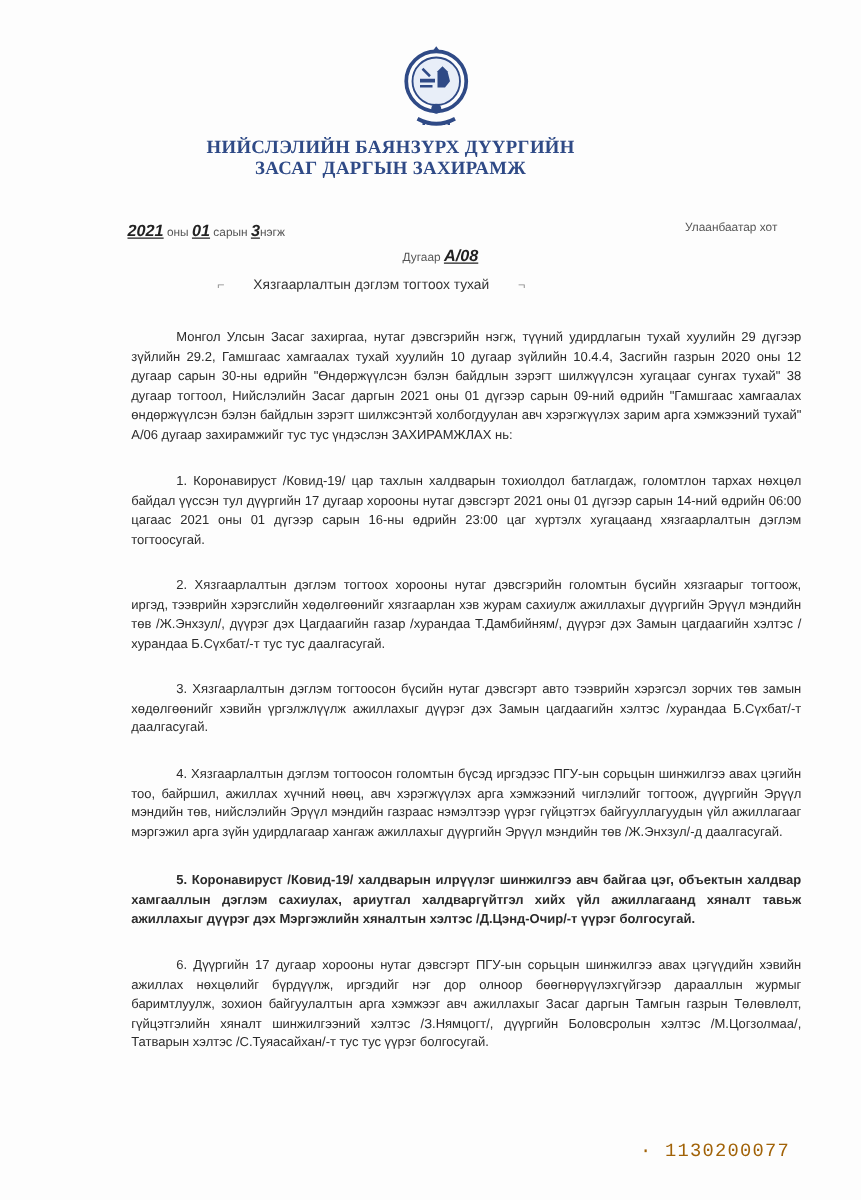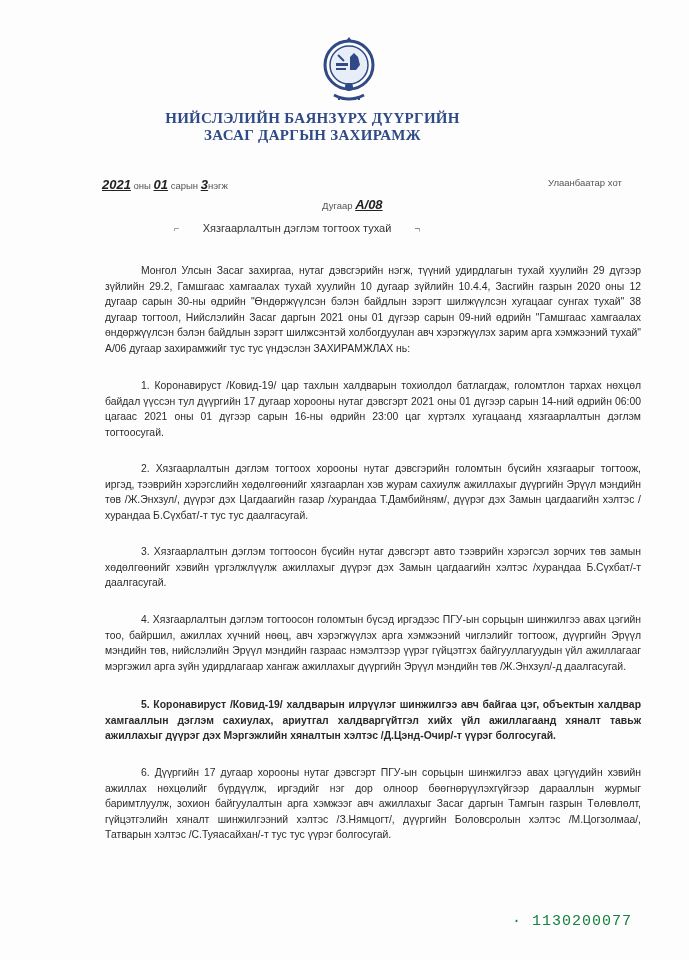--- a/index.html
+++ b/index.html
@@ -18,21 +18,21 @@
   .corner { display: inline-block; color: #888; font-size: 10px; margin: 0 20px; }
   .body { position: absolute; left: 105px; width: 536px; font-size: 10.4px; line-height: 15.6px; text-align: justify; color: #2b2b2b; }
   .body p { margin: 0; text-indent: 36px; }
   .p0 { top: 263px; }
   .p1 { top: 378px; }
   .p2 { top: 461px; }
   .p3 { top: 544px; }
   .p4 { top: 612px; }
   .p5 { top: 697px; font-weight: bold; }
   .p6 { top: 765px; }
-  .stamp { position: absolute; left: 512px; top: 913px; font-family: "Liberation Mono", monospace; font-size: 15px; color: #15803d; letter-spacing: 1px; }
+  .stamp { position: absolute; left: 512px; top: 913px; font-family: "Liberation Mono", monospace; font-size: 15px; color: #a16207; letter-spacing: 1px; }
 </style>
 </head>
 <body>
 
 <div class="page">
 
   <div class="emblem">
     <svg width="58" height="72" viewBox="0 0 58 72">
       <path d="M29 2 l3 4 h-6 z" fill="#2f4a86"></path>
       <circle cx="29" cy="30" r="24" fill="none" stroke="#2f4a86" stroke-width="3"></circle>

